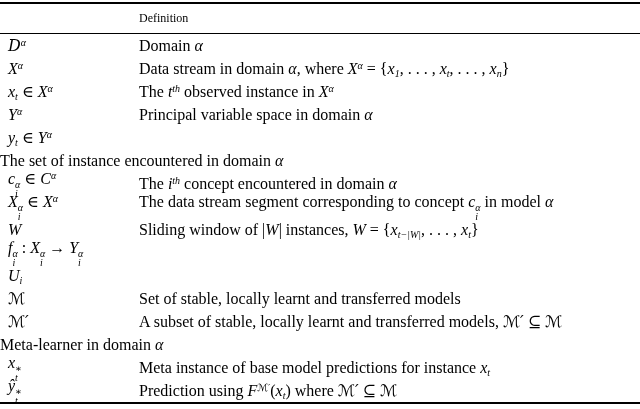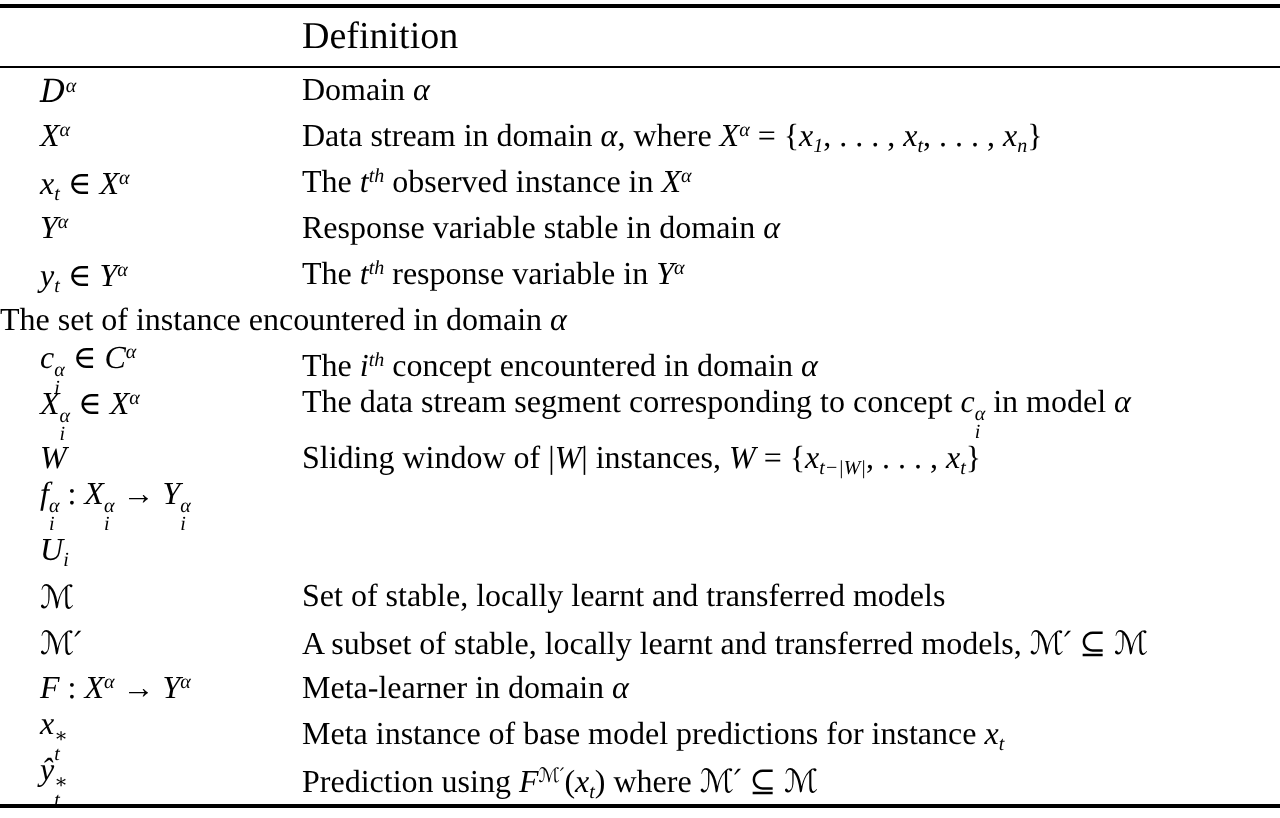--- a/index.html
+++ b/index.html
@@ -10,23 +10,23 @@
     font-size:16px;
     overflow:hidden;
   }
   .page{position:relative;width:640px;height:409px;box-sizing:border-box;padding-top:2px;}
   .rule{width:100%;background:#000;}
   .heavy{height:2px;}
   .light{height:1px;}
   .header-row{height:29px;display:flex;align-items:center;}
   .trow{height:23px;display:flex;align-items:center;white-space:nowrap;}
   .cell{overflow:visible;}
-  .col-sym{flex:0 0 auto;width:131px;padding-left:20px;box-sizing:content-box;}
+  .col-sym{flex:0 0 auto;width:131px;padding-left:8px;box-sizing:content-box;}
   .col-def{flex:1 1 auto;}
-  .header-label{font-size:19px;}
+  .header-label{font-size:12px;}
   .seg-t{font-style:normal;}
   .seg-i{font-style:italic;}
   .seg-cal{font-style:italic;font-family:"DejaVu Serif","DejaVu Sans",serif;}
   .seg-sup{font-style:italic;font-size:10px;position:relative;top:-5px;}
   .seg-csup{font-style:italic;font-size:10px;position:relative;top:-5px;font-family:"DejaVu Serif","DejaVu Sans",serif;}
   .seg-sub{font-style:italic;font-size:10px;position:relative;top:3px;}
   .seg-ss{display:inline-flex;flex-direction:column;font-style:italic;font-size:10px;line-height:9px;vertical-align:-4px;}
   .seg-ss .up,.seg-ss .dn{display:block;height:9px;}
 </style>
 </head>
@@ -47,25 +47,24 @@
       <div class="trow">
         <div class="col-sym cell"><span class="seg-i">X</span><span class="seg-sup">α</span></div>
         <div class="col-def cell"><span class="seg-t">Data stream in domain </span><span class="seg-i">α</span><span class="seg-t">, where </span><span class="seg-i">X</span><span class="seg-sup">α</span><span class="seg-t"> = {</span><span class="seg-i">x</span><span class="seg-sub">1</span><span class="seg-t">, . . . , </span><span class="seg-i">x</span><span class="seg-sub">t</span><span class="seg-t">, . . . , </span><span class="seg-i">x</span><span class="seg-sub">n</span><span class="seg-t">}</span></div>
       </div>
       <div class="trow">
         <div class="col-sym cell"><span class="seg-i">x</span><span class="seg-sub">t</span><span class="seg-t"> ∈ </span><span class="seg-i">X</span><span class="seg-sup">α</span></div>
         <div class="col-def cell"><span class="seg-t">The </span><span class="seg-i">t</span><span class="seg-sup">th</span><span class="seg-t"> observed instance in </span><span class="seg-i">X</span><span class="seg-sup">α</span></div>
       </div>
       <div class="trow">
         <div class="col-sym cell"><span class="seg-i">Y</span><span class="seg-sup">α</span></div>
-        <div class="col-def cell"><span class="seg-t">Response variable stable in domain </span><span class="seg-i">α</span></div>
+        <div class="col-def cell"><span class="seg-t">Principal variable space in domain </span><span class="seg-i">α</span></div>
       </div>
       <div class="trow">
         <div class="col-sym cell"><span class="seg-i">y</span><span class="seg-sub">t</span><span class="seg-t"> ∈ </span><span class="seg-i">Y</span><span class="seg-sup">α</span></div>
-        <div class="col-def cell"><span class="seg-t">The </span><span class="seg-i">t</span><span class="seg-sup">th</span><span class="seg-t"> response variable in </span><span class="seg-i">Y</span><span class="seg-sup">α</span></div>
       </div>
       <div class="trow">
         <div class="col-def cell"><span class="seg-t">The set of instance encountered in domain </span><span class="seg-i">α</span></div>
       </div>
       <div class="trow">
         <div class="col-sym cell"><span class="seg-i">c</span><span class="seg-ss">
             <span class="up">α</span>
             <span class="dn">i</span>
           </span><span class="seg-t"> ∈ </span><span class="seg-i">C</span><span class="seg-sup">α</span></div>
         <div class="col-def cell"><span class="seg-t">The </span><span class="seg-i">i</span><span class="seg-sup">th</span><span class="seg-t"> concept encountered in domain </span><span class="seg-i">α</span></div>
@@ -101,21 +100,20 @@
       </div>
       <div class="trow">
         <div class="col-sym cell"><span class="seg-cal">ℳ</span></div>
         <div class="col-def cell"><span class="seg-t">Set of stable, locally learnt and transferred models</span></div>
       </div>
       <div class="trow">
         <div class="col-sym cell"><span class="seg-cal">ℳ′</span></div>
         <div class="col-def cell"><span class="seg-t">A subset of stable, locally learnt and transferred models, </span><span class="seg-cal">ℳ′</span><span class="seg-t"> ⊆ </span><span class="seg-cal">ℳ</span></div>
       </div>
       <div class="trow">
-        <div class="col-sym cell"><span class="seg-i">F</span><span class="seg-t"> : </span><span class="seg-i">X</span><span class="seg-sup">α</span><span class="seg-t"> → </span><span class="seg-i">Y</span><span class="seg-sup">α</span></div>
         <div class="col-def cell"><span class="seg-t">Meta-learner in domain </span><span class="seg-i">α</span></div>
       </div>
       <div class="trow">
         <div class="col-sym cell"><span class="seg-i">x</span><span class="seg-ss">
             <span class="up">∗</span>
             <span class="dn">t</span>
           </span></div>
         <div class="col-def cell"><span class="seg-t">Meta instance of base model predictions for instance </span><span class="seg-i">x</span><span class="seg-sub">t</span></div>
       </div>
       <div class="trow">

